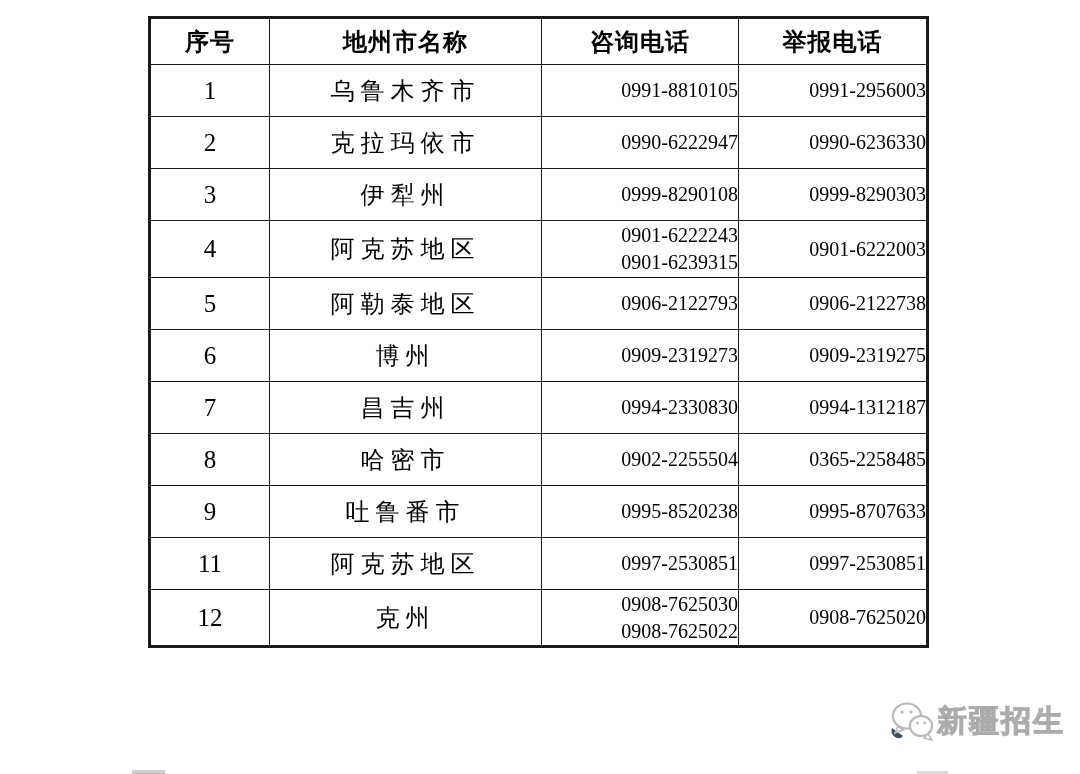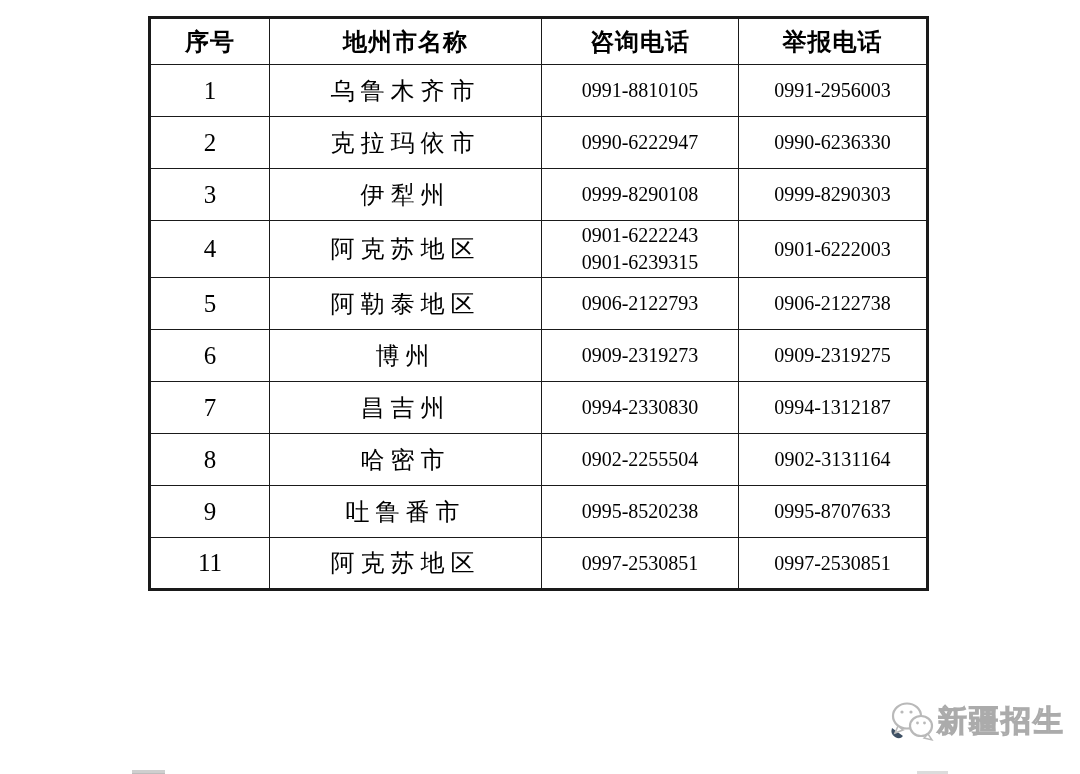--- a/index.html
+++ b/index.html
@@ -44,21 +44,21 @@
     font-family: "DejaVu Serif", "Liberation Serif", serif;
     font-weight: 400;
     font-size: 24px;
     letter-spacing: 6px;
     color: #2a2a2a;
   }
   td.cell-phone {
     font-family: "Liberation Serif", "DejaVu Serif", serif;
     font-size: 20px;
   }
-  td.cell-phone .phone-line { line-height: 27px; }
+  td.cell-phone .phone-line { line-height: 27px; text-align: right; }
 
   .watermark {
     position: absolute;
     left: 890px;
     top: 698px;
     display: flex;
     align-items: center;
     gap: 3px;
     pointer-events: none;
   }
@@ -169,41 +169,52 @@
             <div class="phone-line">0994-1312187</div>
           </td>
         </tr>
         <tr>
           <td class="cell-no">8</td>
           <td class="cell-name">哈密市</td>
           <td class="cell-phone">
             <div class="phone-line">0902-2255504</div>
           </td>
           <td class="cell-phone">
-            <div class="phone-line">0902-3131164</div>
+            <div class="phone-line">0365-2258485</div>
           </td>
         </tr>
         <tr>
           <td class="cell-no">9</td>
           <td class="cell-name">吐鲁番市</td>
           <td class="cell-phone">
             <div class="phone-line">0995-8520238</div>
           </td>
           <td class="cell-phone">
             <div class="phone-line">0995-8707633</div>
           </td>
         </tr>
         <tr>
           <td class="cell-no">11</td>
           <td class="cell-name">阿克苏地区</td>
           <td class="cell-phone">
             <div class="phone-line">0997-2530851</div>
           </td>
           <td class="cell-phone">
             <div class="phone-line">0997-2530851</div>
+          </td>
+        </tr>
+        <tr class="tall">
+          <td class="cell-no">12</td>
+          <td class="cell-name">克州</td>
+          <td class="cell-phone">
+            <div class="phone-line">0908-7625030</div>
+            <div class="phone-line">0908-7625022</div>
+          </td>
+          <td class="cell-phone">
+            <div class="phone-line">0908-7625020</div>
           </td>
         </tr>
       </tbody>
   </table>
 
   <div class="watermark">
     <span class="wm-icon">
       <svg viewBox="0 0 44 46" width="44" height="46">
         <path d="M2 30 q-2 6 3 9 q5 3 8 -1 z" fill="#3d4f63"></path>
         <ellipse cx="17" cy="18" rx="14" ry="12.5" fill="#ffffff" stroke="#b9b9b9" stroke-width="2.2"></ellipse>

